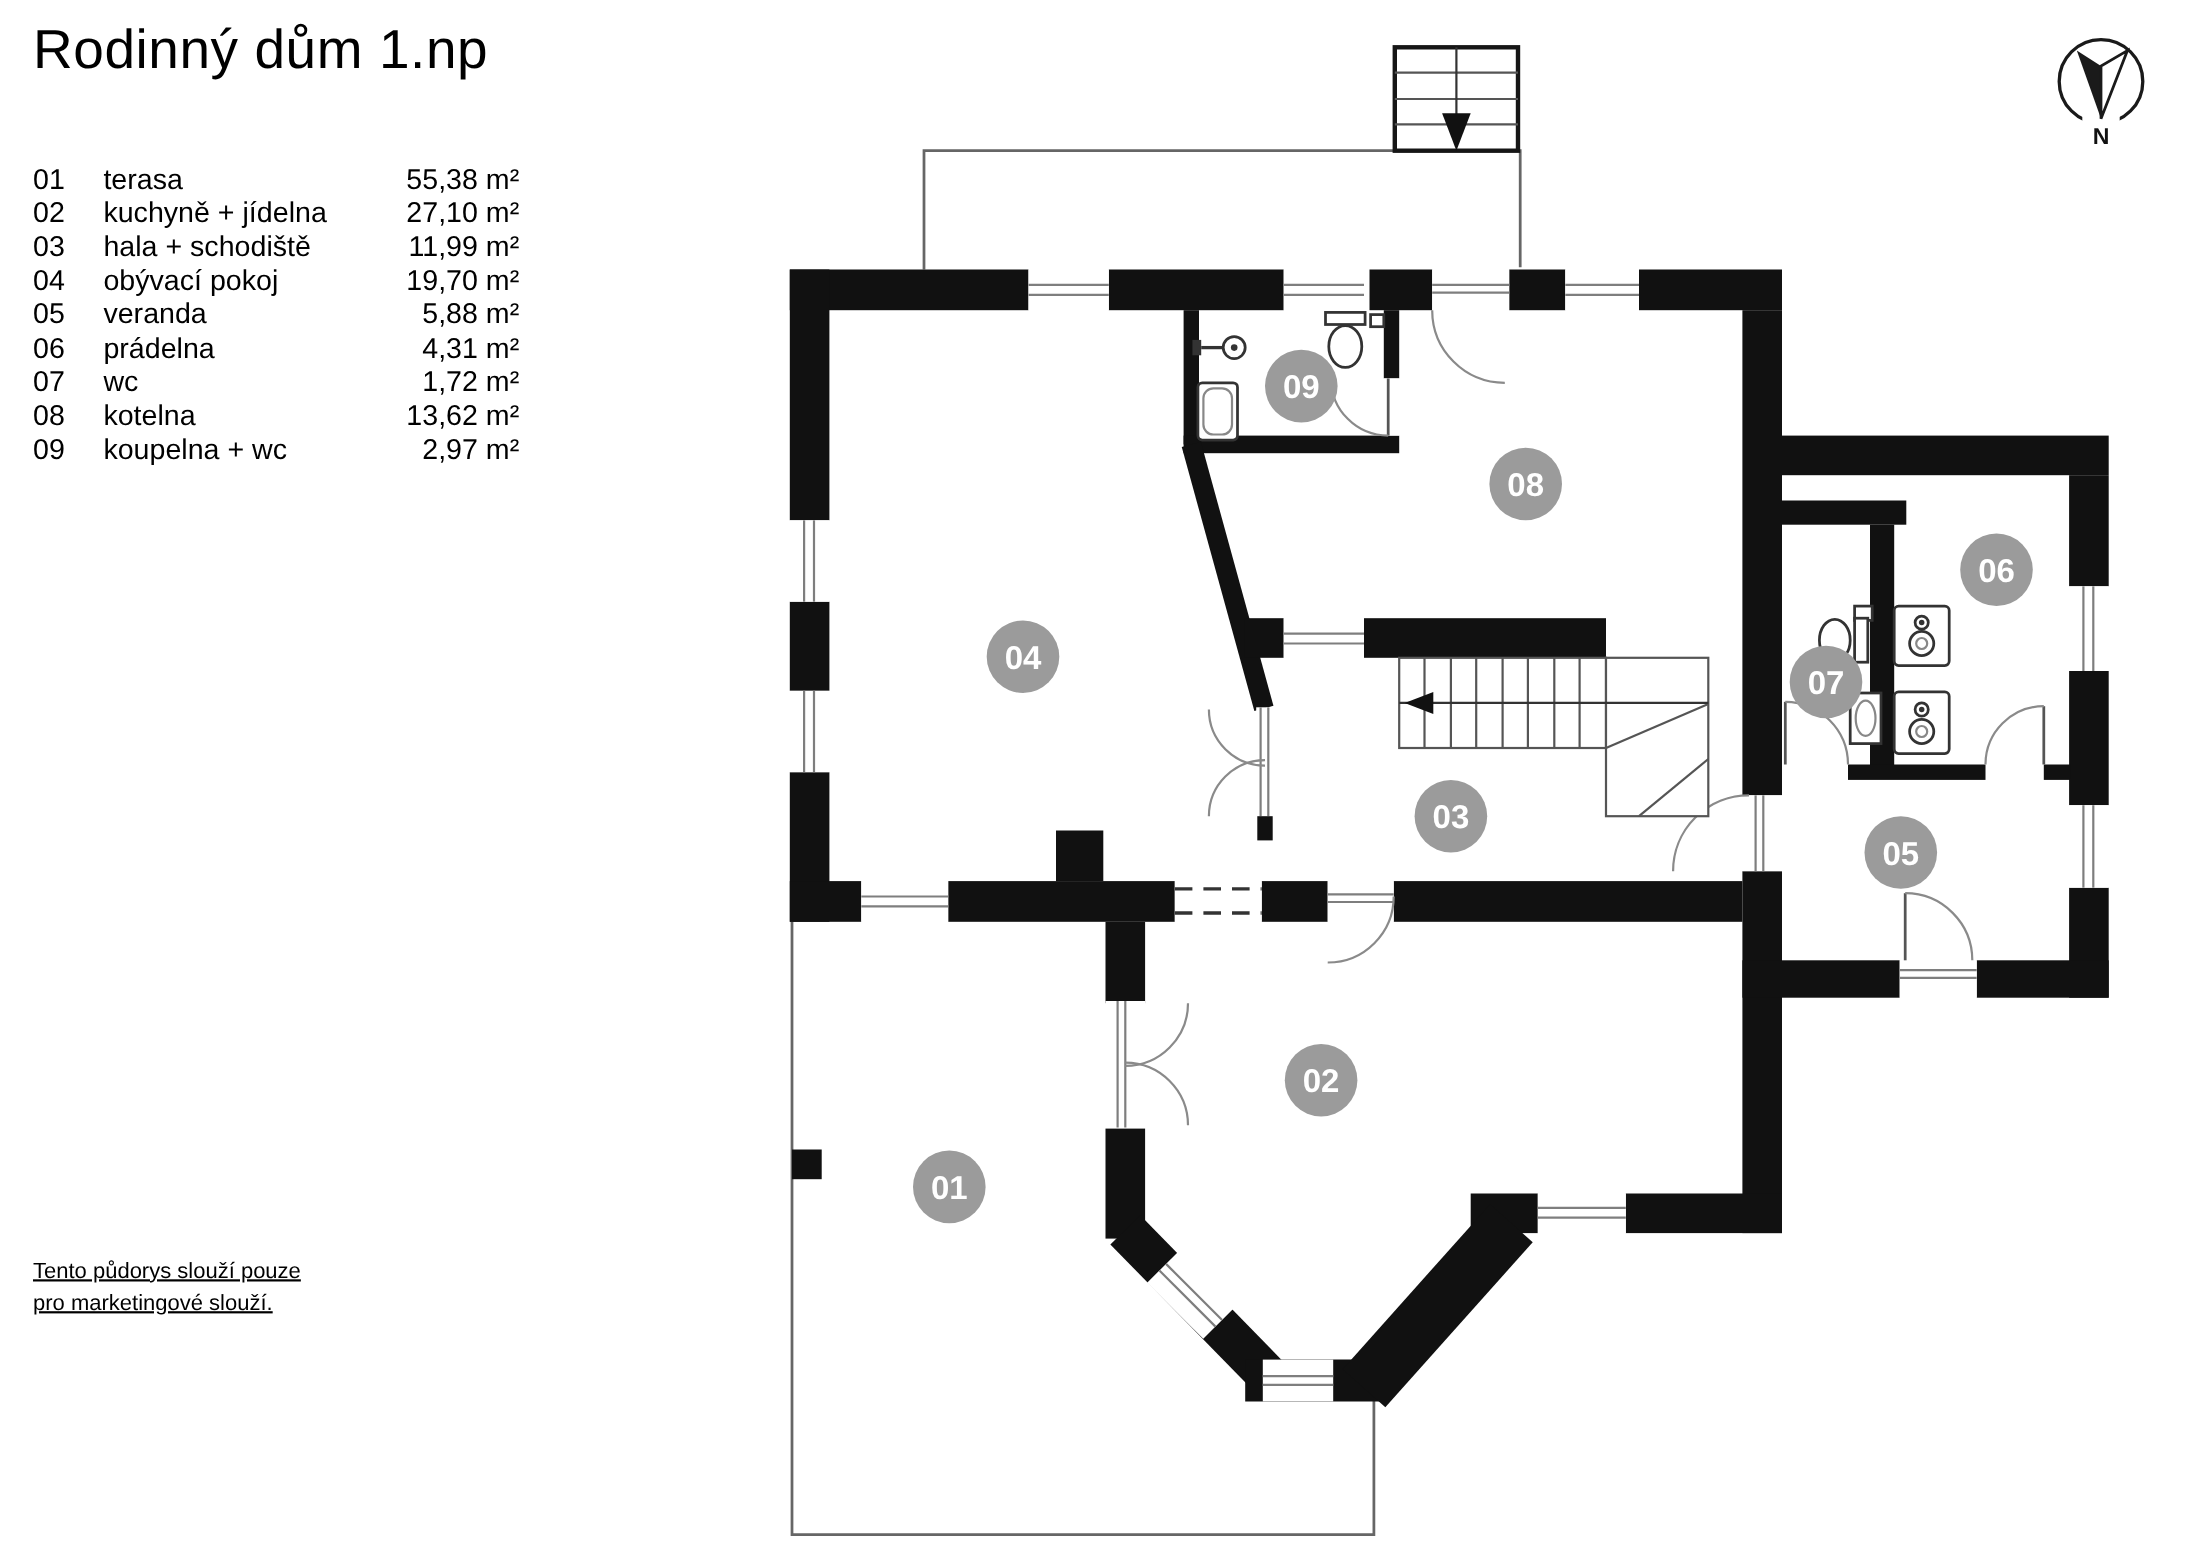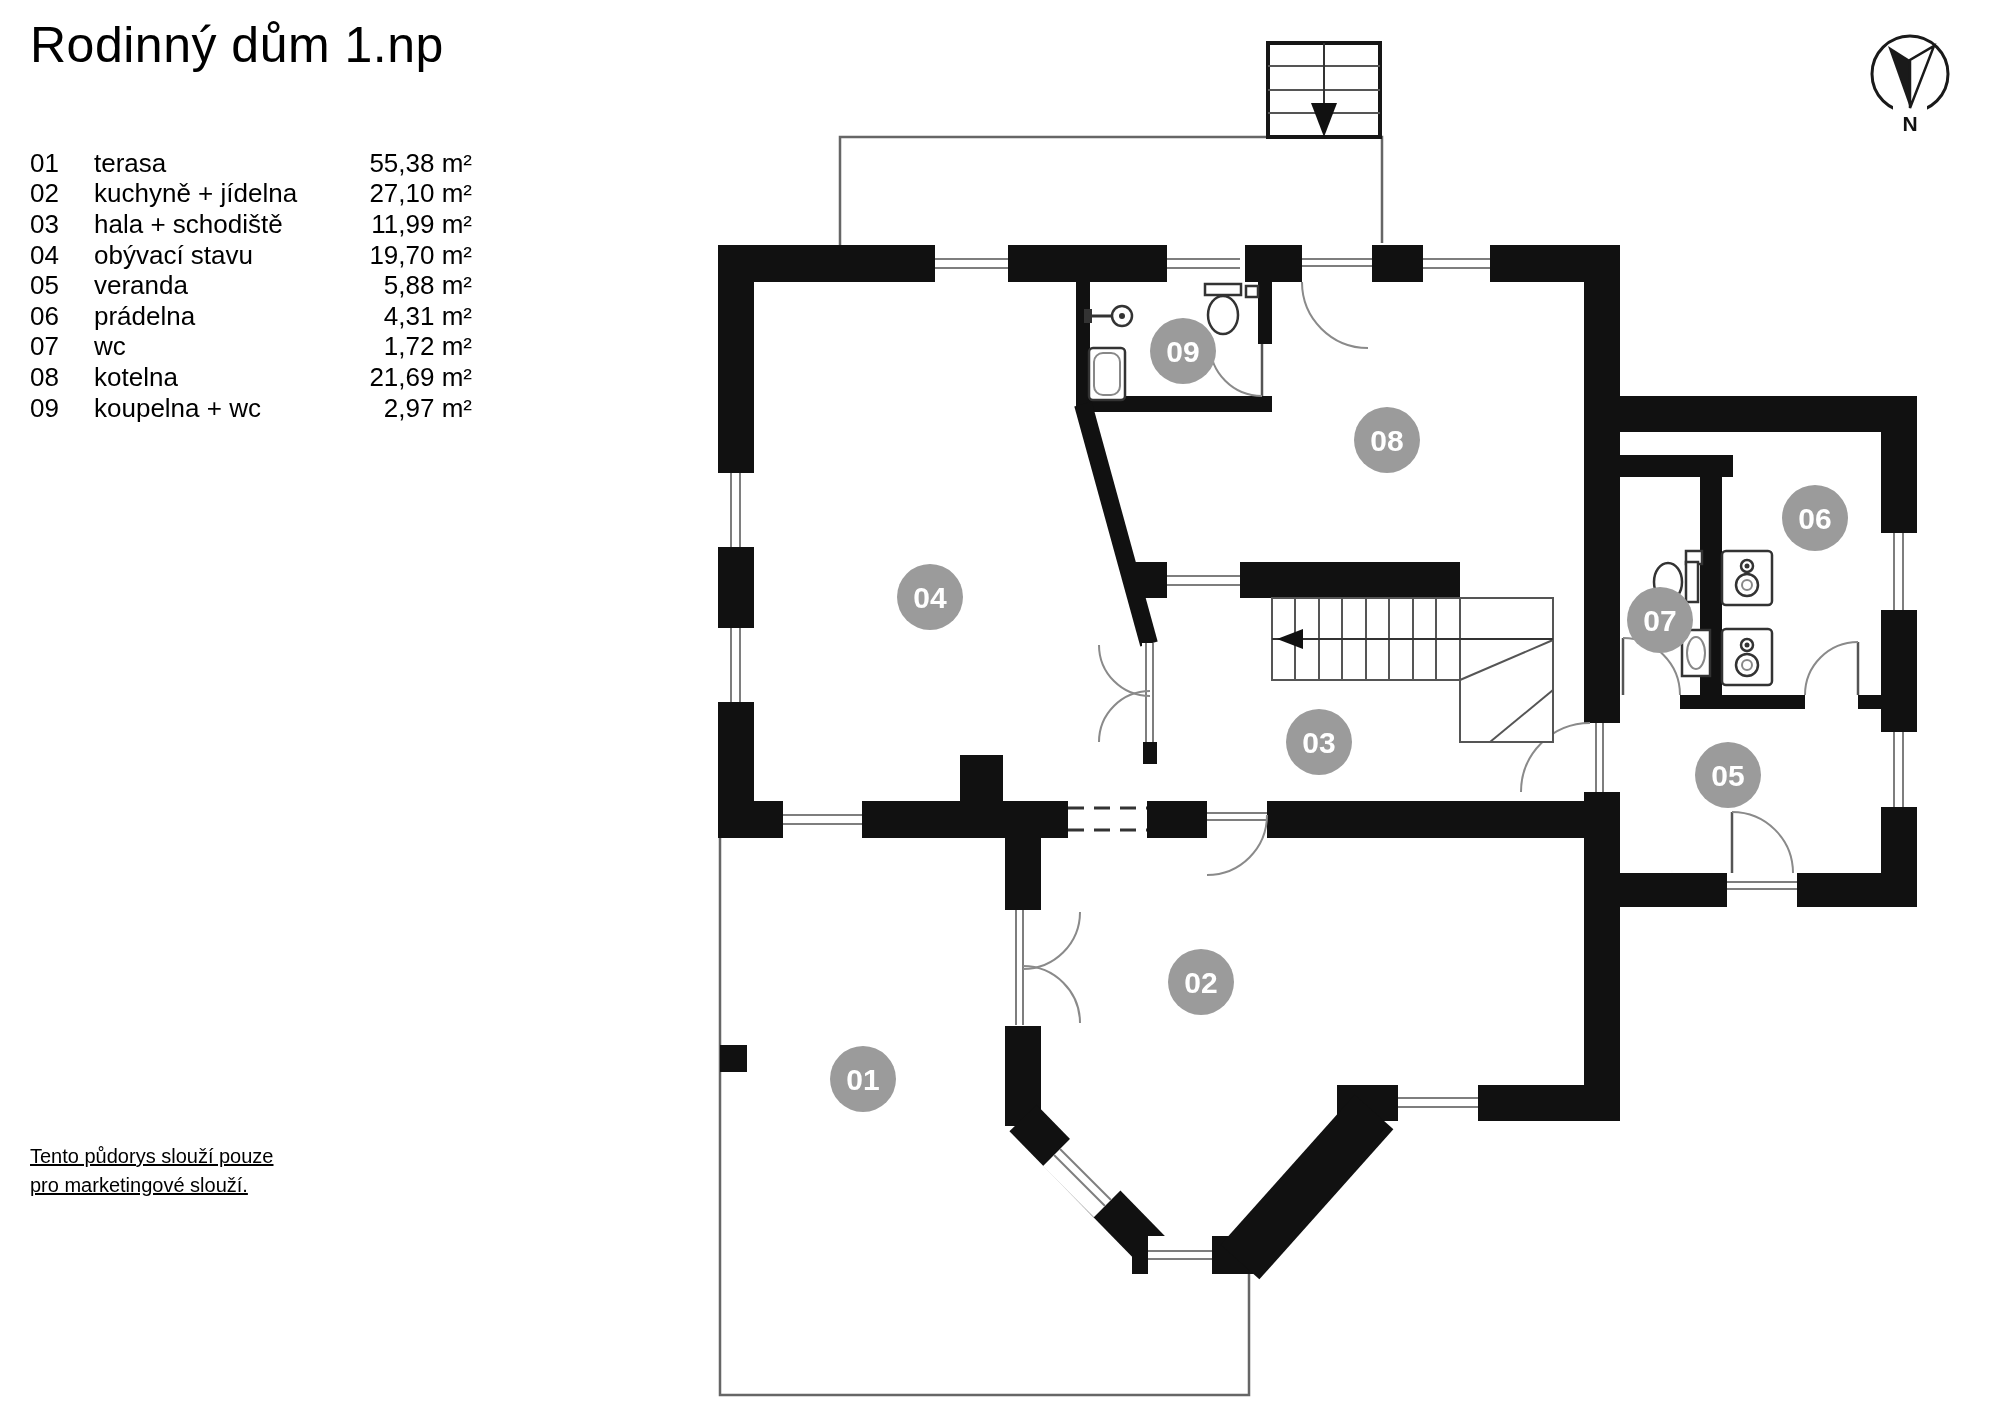--- a/index.html
+++ b/index.html
@@ -47,42 +47,42 @@
     <div class="col-name">kuchyně + jídelna</div>
     <div class="col-area">27,10 m²</div>
   </div>
   <div class="legend-row">
     <div class="col-num">03</div>
     <div class="col-name">hala + schodiště</div>
     <div class="col-area">11,99 m²</div>
   </div>
   <div class="legend-row">
     <div class="col-num">04</div>
-    <div class="col-name">obývací stavu</div>
+    <div class="col-name">obývací pokoj</div>
     <div class="col-area">19,70 m²</div>
   </div>
   <div class="legend-row">
     <div class="col-num">05</div>
     <div class="col-name">veranda</div>
     <div class="col-area">5,88 m²</div>
   </div>
   <div class="legend-row">
     <div class="col-num">06</div>
     <div class="col-name">prádelna</div>
     <div class="col-area">4,31 m²</div>
   </div>
   <div class="legend-row">
     <div class="col-num">07</div>
     <div class="col-name">wc</div>
     <div class="col-area">1,72 m²</div>
   </div>
   <div class="legend-row">
     <div class="col-num">08</div>
     <div class="col-name">kotelna</div>
-    <div class="col-area">21,69 m²</div>
+    <div class="col-area">13,62 m²</div>
   </div>
   <div class="legend-row">
     <div class="col-num">09</div>
     <div class="col-name">koupelna + wc</div>
     <div class="col-area">2,97 m²</div>
   </div>
 </div>
 
 <div class="disclaimer">
   <div class="para">

